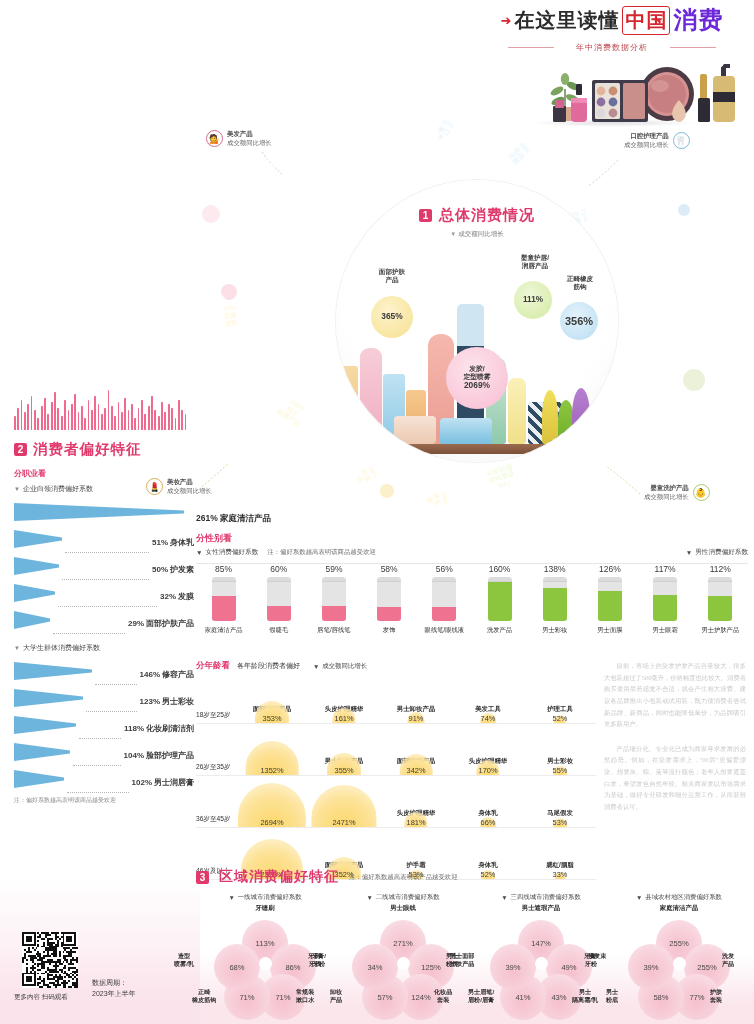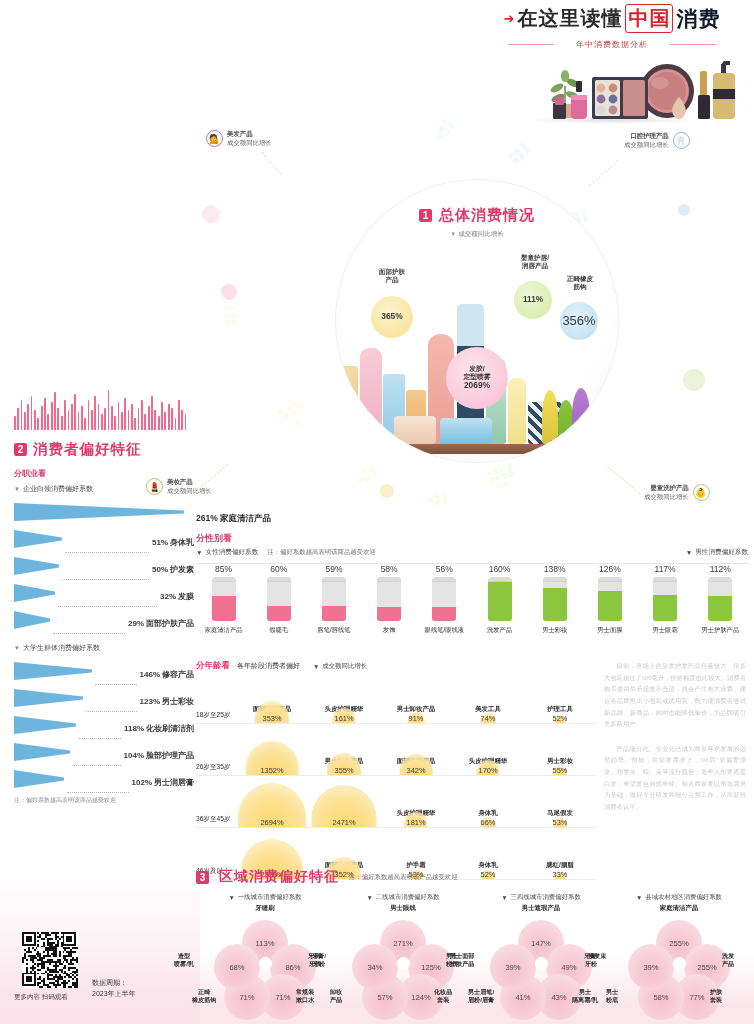--- a/index.html
+++ b/index.html
@@ -23,21 +23,21 @@
     z-index:0;
   }
 
   
   .header { position:absolute; left:470px; top:4px; width:284px; height:118px; z-index:6; }
   .hdr-title { display:flex; align-items:center; justify-content:center; gap:3px; }
   .plane { color:#d8262f; font-size:13px; line-height:1; }
   .hdr-t1 { color:#2b2b2b; font-size:20px; font-weight:bold; letter-spacing:1px;}
   .hdr-t2 { color:#d8262f; font-size:20px; font-weight:bold; letter-spacing:1px;
             border:1.6px solid #d8262f; border-radius:3px; padding:0 2px; }
-  .hdr-t3 { color:#0f172a; font-size:21px; font-weight:bold; letter-spacing:1px;}
+  .hdr-t3 { color:#6d28d9; font-size:24px; font-weight:bold; letter-spacing:1px;}
   .hdr-sub { display:flex; align-items:center; justify-content:center; gap:22px; margin-top:6px; }
   .hdr-sub .ln { width:46px; height:1px; background:#e0a0a4; }
   .hdr-sub span.t { color:#b9444a; font-size:8px; letter-spacing:1px; }
 
   
   .hdr-art { position:relative; width:284px; height:74px; margin-top:4px; }
   .hdr-art .shadow { position:absolute; left:58px; bottom:4px; width:170px; height:8px;
       background:radial-gradient(ellipse at center, rgba(120,110,120,.22), rgba(255,255,255,0) 70%); }
   .ha { position:absolute; bottom:8px; }
 
@@ -436,21 +436,21 @@
 
       <div class="cb-lbl" style="left:168px; top:74px; width:62px;">婴童护唇/<br>润唇产品</div>
       <div class="cb" style="left:178px; top:101px; width:38px; height:38px;
                   background:radial-gradient(circle at 42% 36%, #edf7d8, #d3ea9f);">
         <span style="font-size:8.2px;color:#3a3a3a;font-weight:bold;">111%</span>
       </div>
 
       <div class="cb-lbl" style="left:216px; top:95px; width:56px;">正畸橡皮<br>筋钩</div>
       <div class="cb" style="left:224px; top:122px; width:38px; height:38px;
                   background:radial-gradient(circle at 42% 36%, #e2f2fb, #bbdef2);">
-        <span style="font-size:13px;color:#3a3a3a;font-weight:normal;">356%</span>
+        <span style="font-size:11px;color:#3a3a3a;font-weight:bold;">356%</span>
       </div>
     </div>
   </div>
 
   <div class="callout" style="left:206px; top:130px; color:#d2708e;">
     <div class="co-row">
       <span class="ic">💁</span>
       <span style="color:#6b6b6b;">
         <b style="color:#4a4a4a;">美发产品</b><br>
         <span>成交额同比增长</span>

